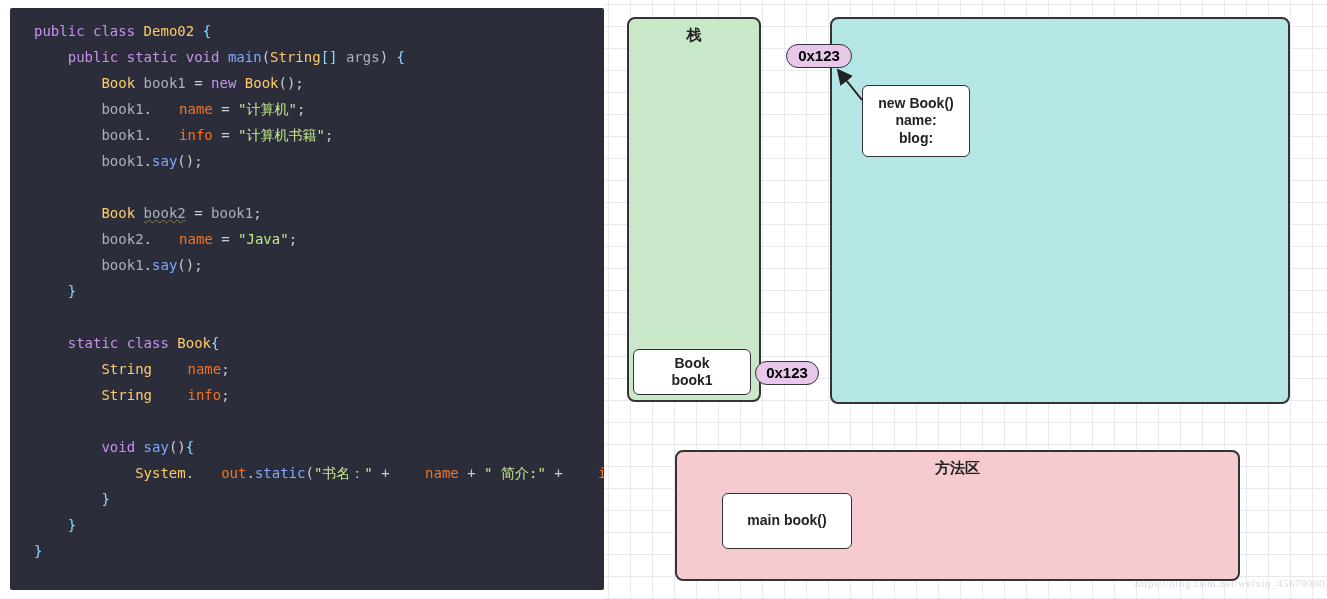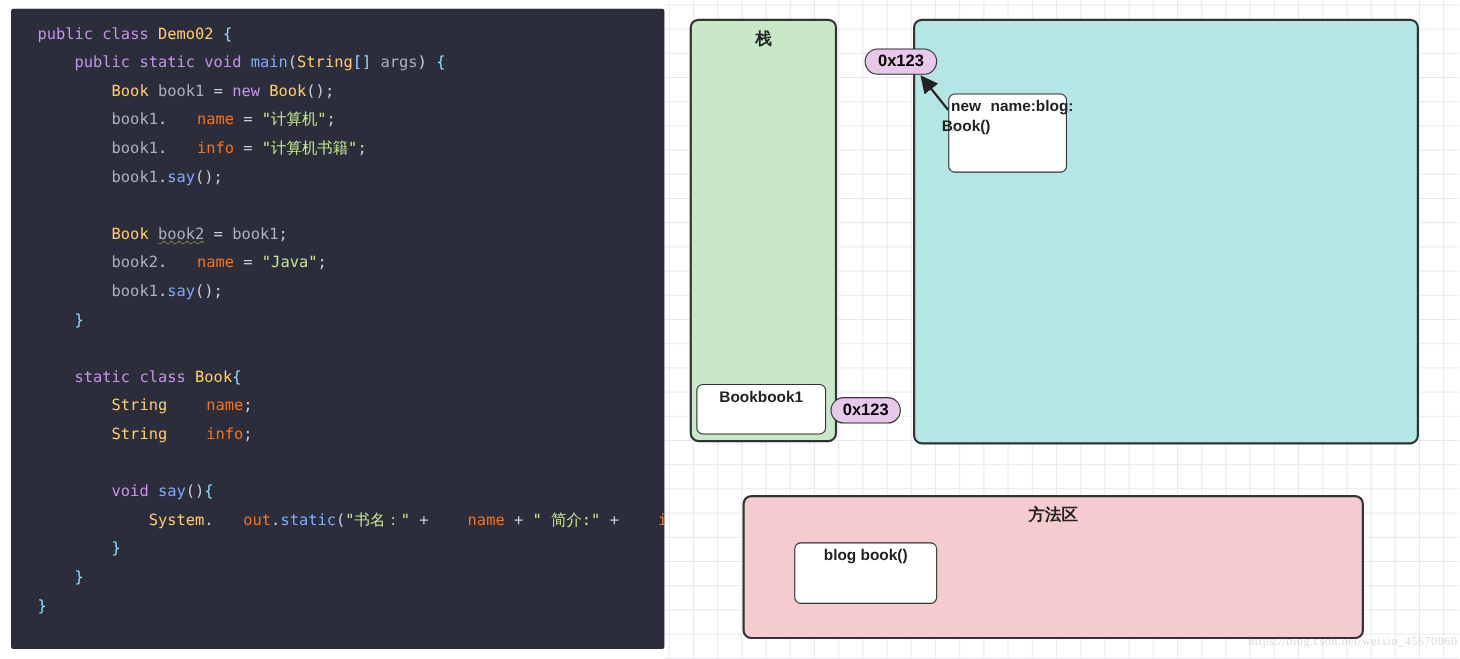--- a/index.html
+++ b/index.html
@@ -89,21 +89,21 @@
     position: absolute;
     border: 1.5px solid #333;
     border-radius: 6px;
     background: #fff;
     font-family: "Microsoft YaHei", sans-serif;
     font-weight: bold;
     color: #222;
     font-size: 14px;
     text-align: center;
     display: flex;
-    flex-direction: row;
+    flex-direction: column;
     justify-content: center;
     line-height: 1.25;
     padding: 2px 4px;
   }
 
   .addr-tag {
     position: absolute;
     border: 1.5px solid #333;
     background: #e7c7ea;
     font-family: "Microsoft YaHei", sans-serif;
@@ -181,17 +181,17 @@
         <path d="M0,0 L8,4 L0,8 Z" fill="#222"></path>
       </marker>
     </defs>
     <line x1="862" y1="100" x2="838" y2="70" stroke="#222" stroke-width="2" marker-end="url(#arrowhead)"></line>
   </svg>
 
   <div class="box method-box"></div>
   <div class="region-title" style="left:675px; top:459px; width:565px;">方法区</div>
 
   <div class="inner-box" style="left:722px; top:493px; width:130px; height:56px;">
-    <span>blog book()</span>
+    <span>main book()</span>
   </div>
 
   <div class="watermark">https://blog.csdn.net/weixin_45670060</div>
 </div>
 
 </body></html>

